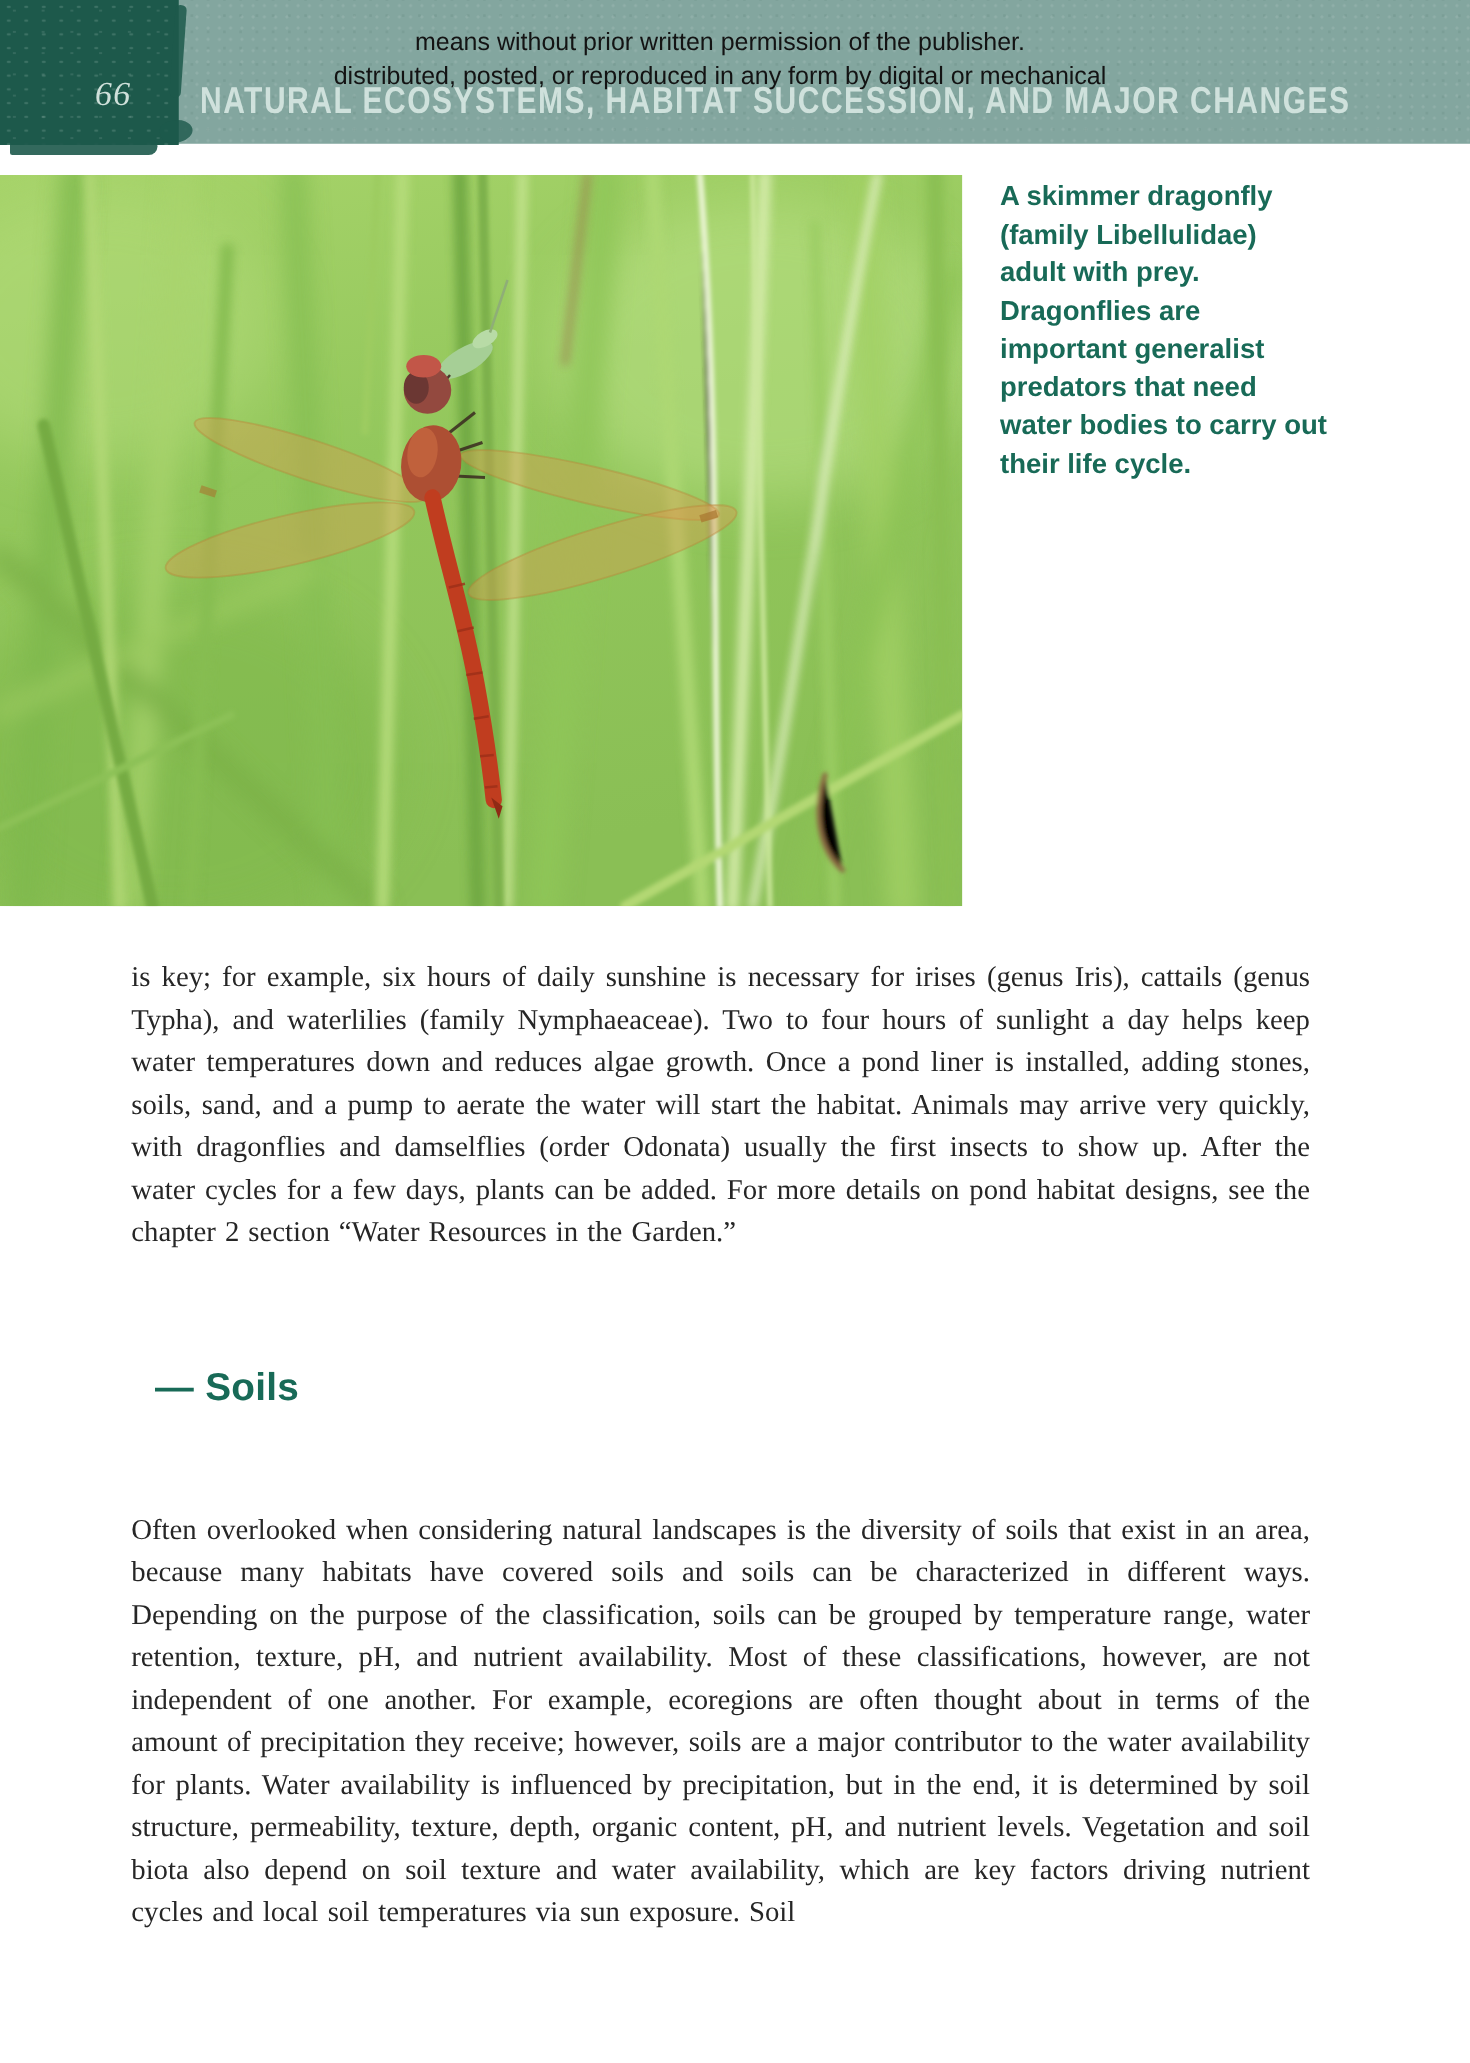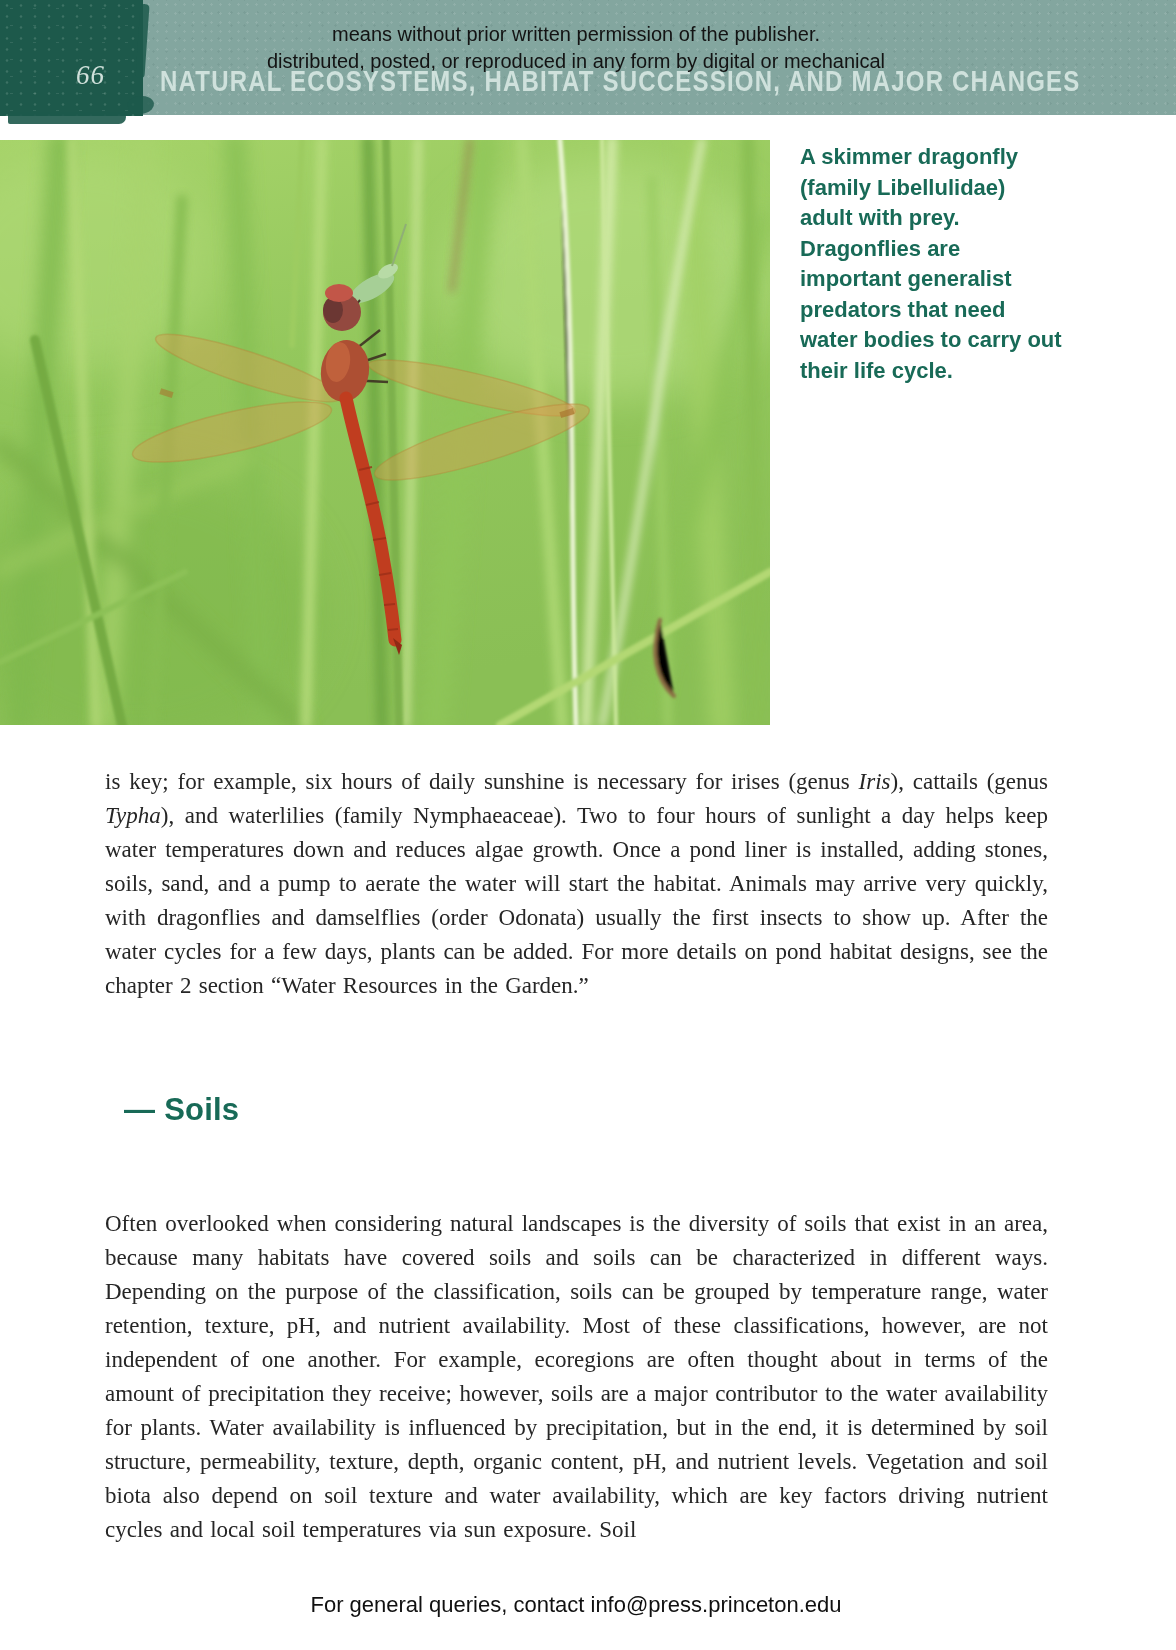--- a/index.html
+++ b/index.html
@@ -47,21 +47,21 @@
     font:600 22px/30.5px "Liberation Sans",sans-serif;color:#186a57;
     white-space:pre-line;
   }
   
   .body-par{
     position:absolute;left:105px;width:943px;text-align:justify;
     font:23px/34px "Liberation Serif",serif;color:#262626;word-spacing:1.5px;
   }
   .par1{top:742px;}
   .par2{top:1164px;margin-top:43px;}
-  .body-par .it{font-style:italic;}
+  .body-par .it{}
   .section-heading{
     position:absolute;left:104px;top:1092px;
     font:bold 31px "Liberation Sans",sans-serif;color:#186a57;letter-spacing:0.2px;margin-left:20px;
   }
   .section-heading .dash{margin-right:9px;font-weight:bold;}
   .footer{
     position:absolute;left:0;top:1592px;width:1152px;text-align:center;
     font:22px "Liberation Sans",sans-serif;color:#101010;
   }
 </style>
@@ -202,15 +202,14 @@
 their life cycle.</div>
 
   <p class="body-par par1"><span>is key; for example, six hours of daily sunshine is necessary for irises (genus </span><span class="it">Iris</span><span>), cattails (genus </span><span class="it">Typha</span><span>), and waterlilies (family Nymphaeaceae). Two to four hours of sunlight a day helps keep water temperatures down and reduces algae growth. Once a pond liner is installed, adding stones, soils, sand, and a pump to aerate the water will start the habitat. Animals may arrive very quickly, with dragonflies and damselflies (order Odonata) usually the first insects to show up. After the water cycles for a few days, plants can be added. For more details on pond habitat designs, see the chapter 2 section “Water Resources in the Garden.”</span></p>
 
   <div class="section-heading">
     <span class="dash">—</span><span>Soils</span>
   </div>
 
   <p class="body-par par2">Often overlooked when considering natural landscapes is the diversity of soils that exist in an area, because many habitats have covered soils and soils can be characterized in different ways. Depending on the purpose of the classification, soils can be grouped by temperature range, water retention, texture, pH, and nutrient availability. Most of these classifications, however, are not independent of one another. For example, ecoregions are often thought about in terms of the amount of precipitation they receive; however, soils are a major contributor to the water availability for plants. Water availability is influenced by precipitation, but in the end, it is determined by soil structure, permeability, texture, depth, organic content, pH, and nutrient levels. Vegetation and soil biota also depend on soil texture and water availability, which are key factors driving nutrient cycles and local soil temperatures via sun exposure. Soil</p>
 
-  <div class="footer">For general queries, contact info@press.princeton.edu</div>
 
 </div>
 
 </body></html>

